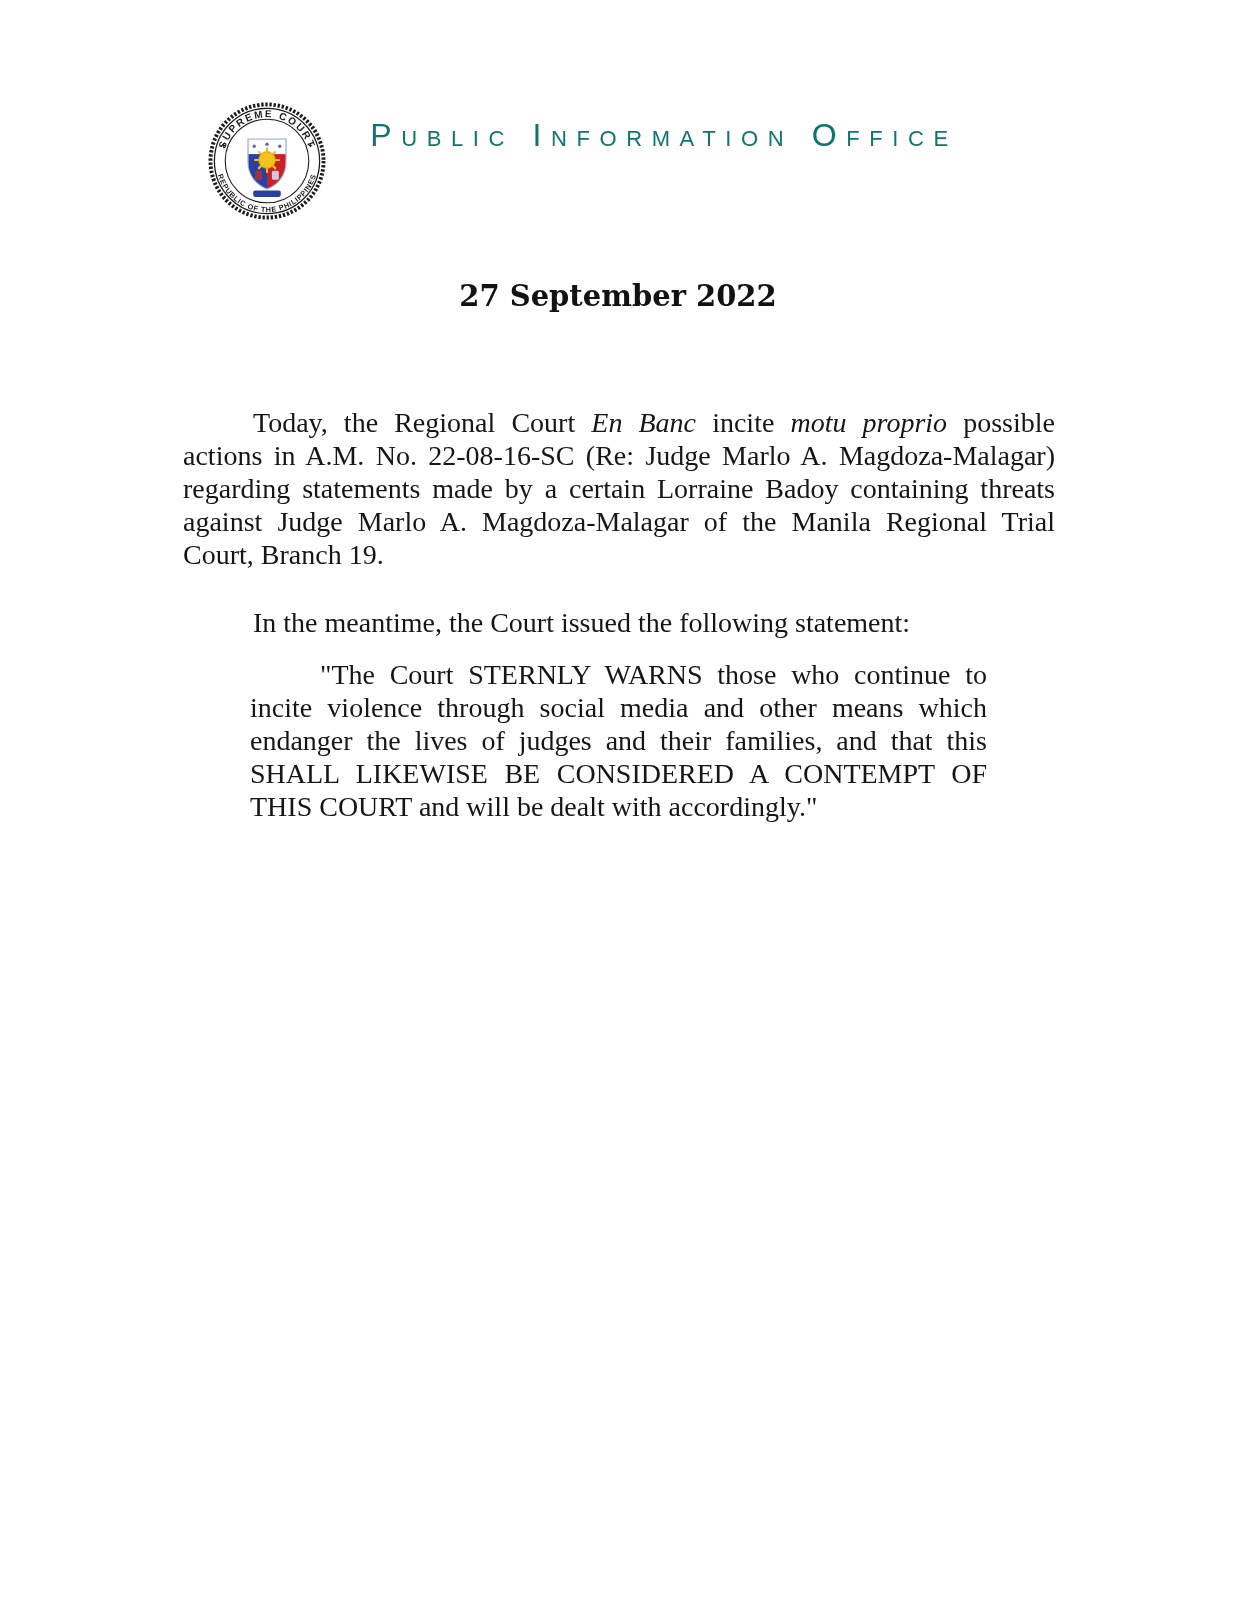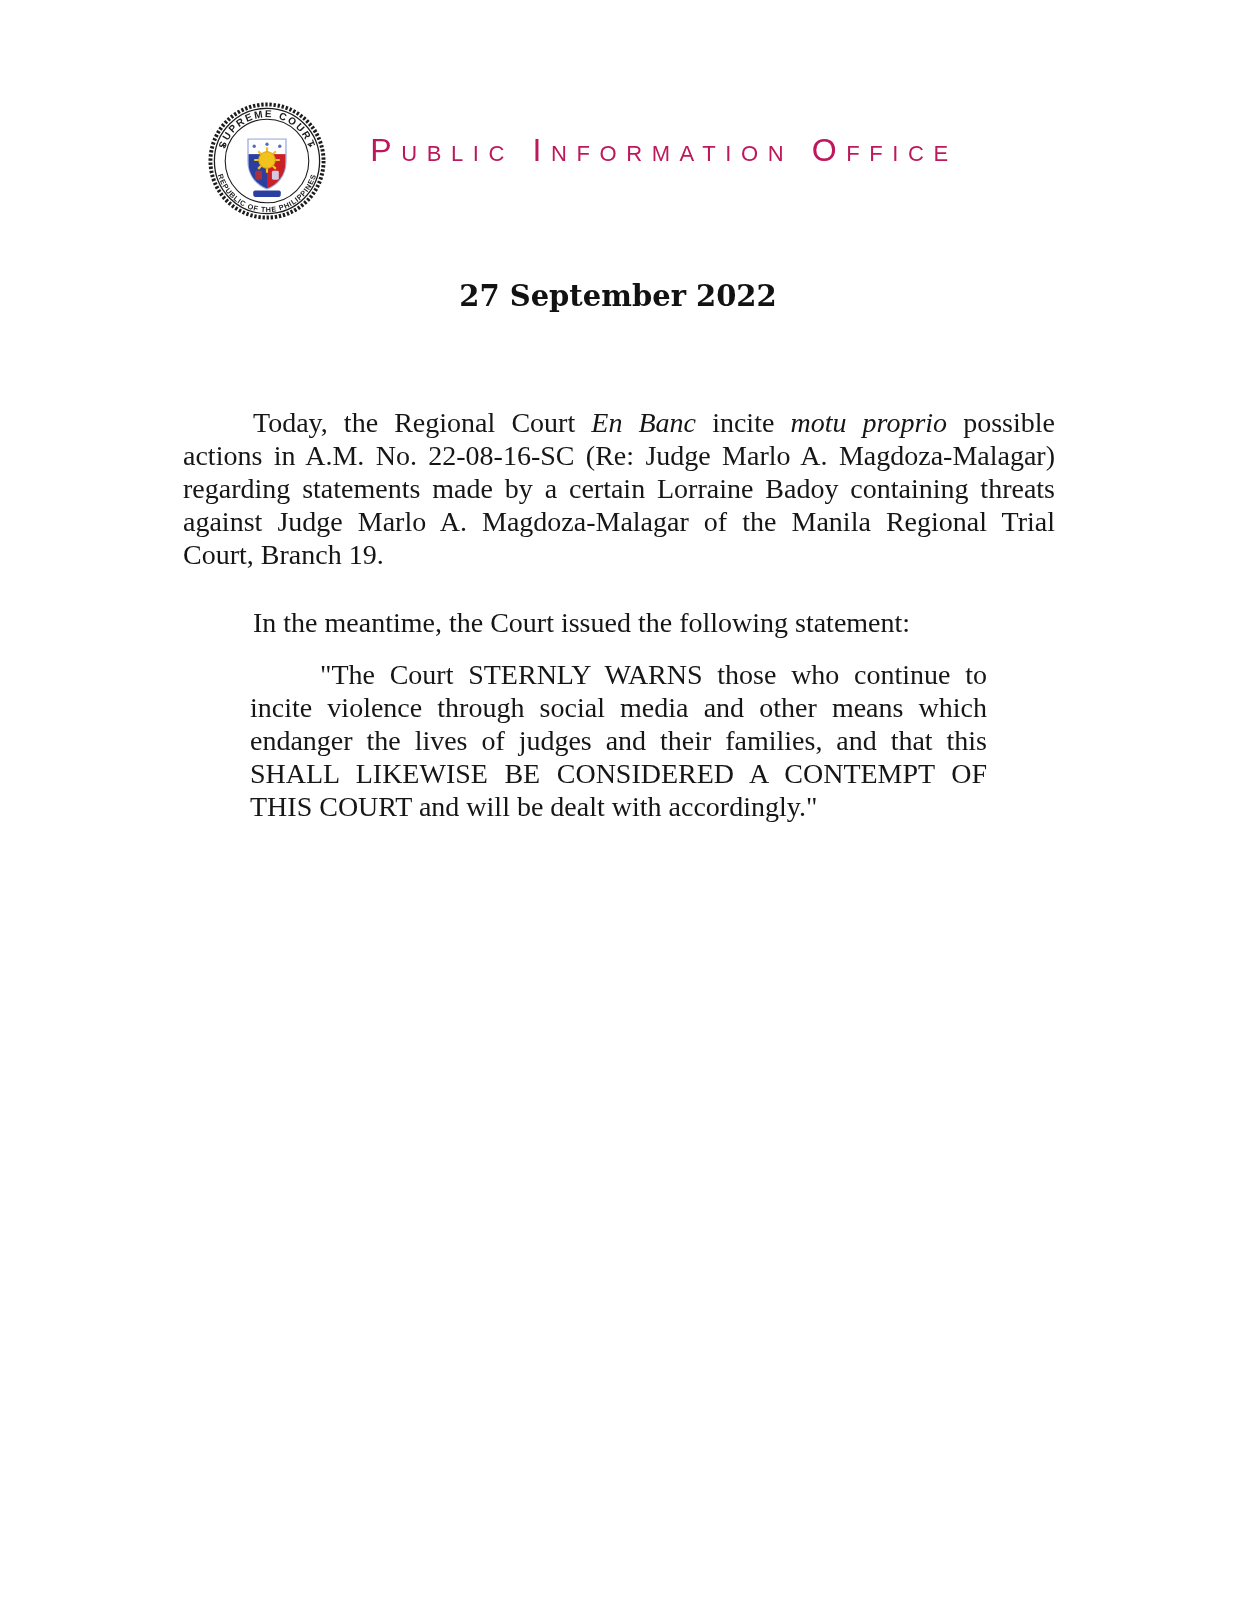--- a/index.html
+++ b/index.html
@@ -44,22 +44,22 @@
     letter-spacing: 0.5px;
     white-space: nowrap;
   }
   .office-name {
     font-family: "Liberation Sans", sans-serif;
     font-variant: small-caps;
     font-weight: 400;
     font-size: 32px;
     line-height: 34px;
     letter-spacing: 0.30em;
-    color: #be185d;
-    margin-top: 17px;
+    color: #0f766e;
+    margin-top: 2px;
     white-space: nowrap;
   }
 
   
   .doc-title-block {
     position: absolute;
     left: 0;
     top: 279px;
     width: 100%;
     text-align: center;

